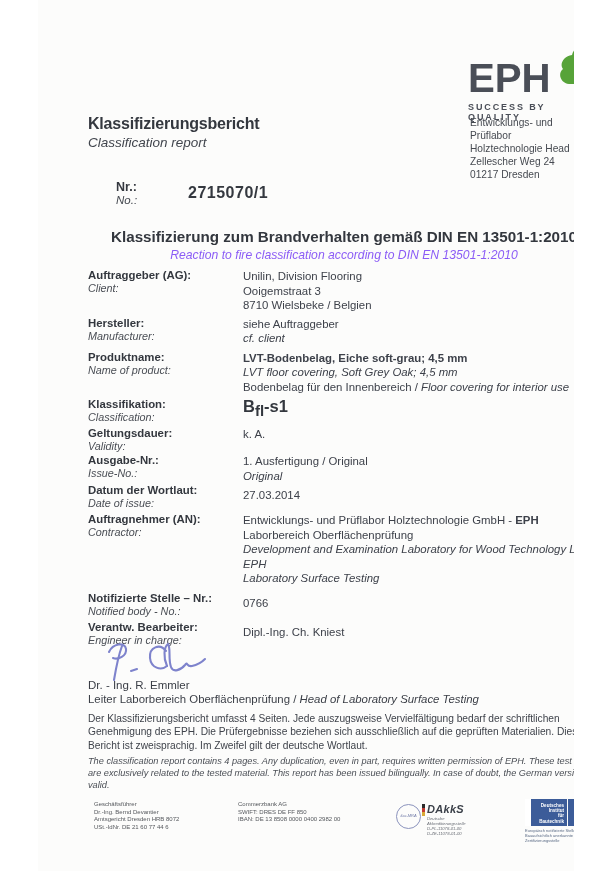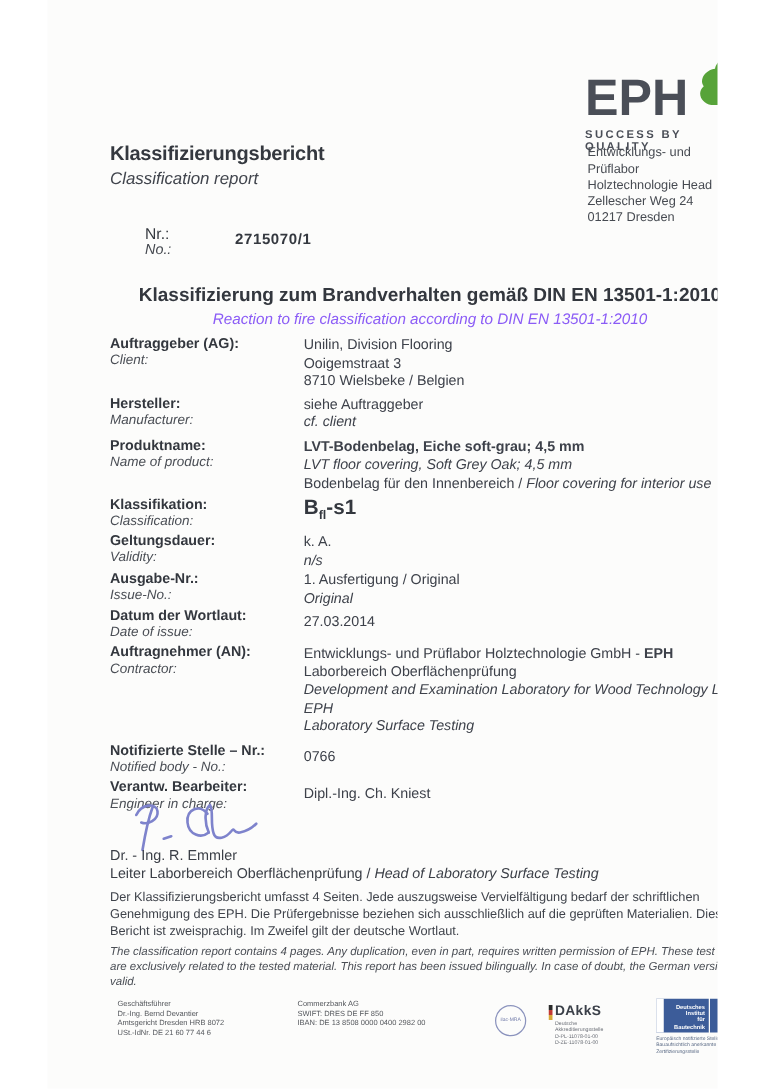--- a/index.html
+++ b/index.html
@@ -15,52 +15,52 @@
   .logo-word { font-size:41px; font-weight:bold; color:#4a4e57; letter-spacing:0px;
                transform:scaleX(.98); transform-origin:left; line-height:1; }
   .logo-tagline { font-size:9px; font-weight:bold; letter-spacing:1.9px; color:#4a4e57; margin-top:3px; }
 
   
   .contact { font-size:10.2px; line-height:13px; color:#464a51; }
 
   
   .doc-title { font-size:16px; font-weight:bold; color:#34383f; letter-spacing:-0.2px; }
   .doc-title-en { font-size:13.5px; font-style:italic; color:#41454d; margin-top:2px; }
-  .no-label { font-size:12.5px; font-weight:normal; color:#34383f; }
+  .no-label { font-size:12.5px; font-weight:bold; color:#34383f; }
   .no-label-en { font-size:11.5px; font-style:italic; color:#44484f; }
-  .no-value { font-size:12px; font-weight:bold; color:#34383f; letter-spacing:.5px; }
+  .no-value { font-size:16px; font-weight:bold; color:#34383f; letter-spacing:.5px; }
   .heading { width:612px; text-align:center; font-size:15.2px; font-weight:bold; color:#33373e; }
   .heading-en { width:612px; text-align:center; font-size:12.2px; font-style:italic; color:#8b5cf6; }
 
   
   .fields { width:525px; }
   .frow { display:flex; }
   .flabel { width:155px; flex-shrink:0; }
   .fde { font-weight:bold; font-size:11.4px; line-height:14px; color:#33373e; }
   .fen { font-style:italic; font-size:10.8px; line-height:13px; color:#4a4e55; }
   .fval { font-size:11.4px; line-height:14.5px; color:#3d414a; padding-top:1px; flex:1; }
   .b { font-weight:bold; } .i { font-style:italic; }
   .klass { font-size:16.5px; font-weight:bold; color:#33373e; padding-top:2px; }
-  .klass sub { font-size:10px; }
+  .klass sub { font-size:15px; }
   .vpad { padding-top:5px; }
 
   
   .sig-name { font-size:11.5px; color:#3a3e46; }
   .sig-role { font-size:11.4px; color:#3a3e46; }
 
   
   .disc-de { width:522px; font-size:10.2px; line-height:13.4px; color:#3f434b; }
   .disc-en { width:522px; font-size:9.2px; font-style:italic; line-height:12px; color:#4a4e55; }
 
   
   .foot { font-size:6px; line-height:7.5px; color:#54575c; }
   .ilac { width:25px; height:25px; border:1.5px solid #8b93bd; border-radius:50%;
           display:flex; align-items:center; justify-content:center;
           font-size:4px; color:#707aa8; text-align:center; line-height:4.5px; }
-  .dakks-wrap { display:flex; gap:18px; align-items:flex-start; }
+  .dakks-wrap { display:flex; gap:1px; align-items:flex-start;font-style:italic; }
   .dakks-head { display:flex; gap:2px; align-items:flex-start; }
   .tricolor div { width:3px; height:4px; }
   .dakks-name { font-size:11px; font-weight:bold; color:#3b4049; letter-spacing:.3px; line-height:11px; }
   .dakks-sub { font-size:4.2px; line-height:5px; color:#6a6e76; margin-top:1px; }
   .dibt-blocks { display:flex; gap:1px; }
   .dibt-l { width:42px; height:27px; background:#3c5c99; color:#fff; font-size:4.6px;
             line-height:5.2px; text-align:right; padding:4px 3px 0 0; font-weight:bold;
             border-left:6px solid #fff; }
   .dibt-r { width:46px; height:27px; background:#3c5c99; color:#fff; display:flex;
             align-items:center; justify-content:center; font-size:14px; font-weight:bold;
@@ -154,21 +154,20 @@
       <div class="fval klass"><span>B</span><sub>fl</sub><span>-s1</span></div>
     </div>
 
     <div class="frow" style="margin-top:2px;">
       <div class="flabel">
         <div class="fde">Geltungsdauer:</div>
         <div class="fen">Validity:</div>
       </div>
       <div class="fval">
         <div>k. A.</div>
-        <div class="i">n/s</div>
       </div>
     </div>
 
     <div class="frow">
       <div class="flabel">
         <div class="fde">Ausgabe-Nr.:</div>
         <div class="fen">Issue-No.:</div>
       </div>
       <div class="fval">
         <div>1. Ausfertigung / Original</div>

